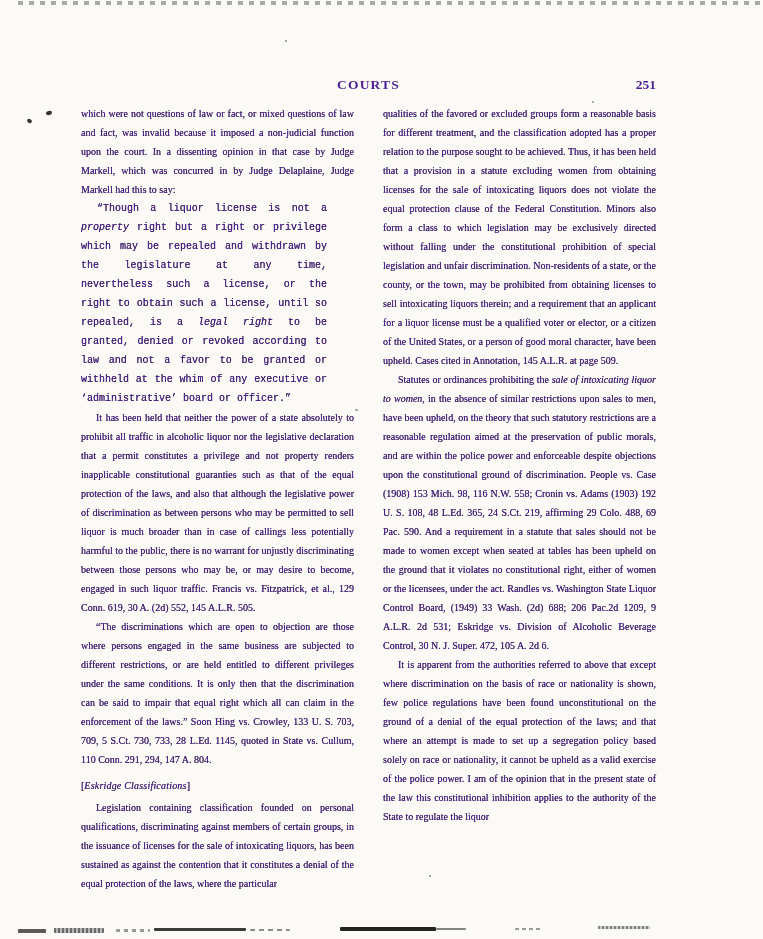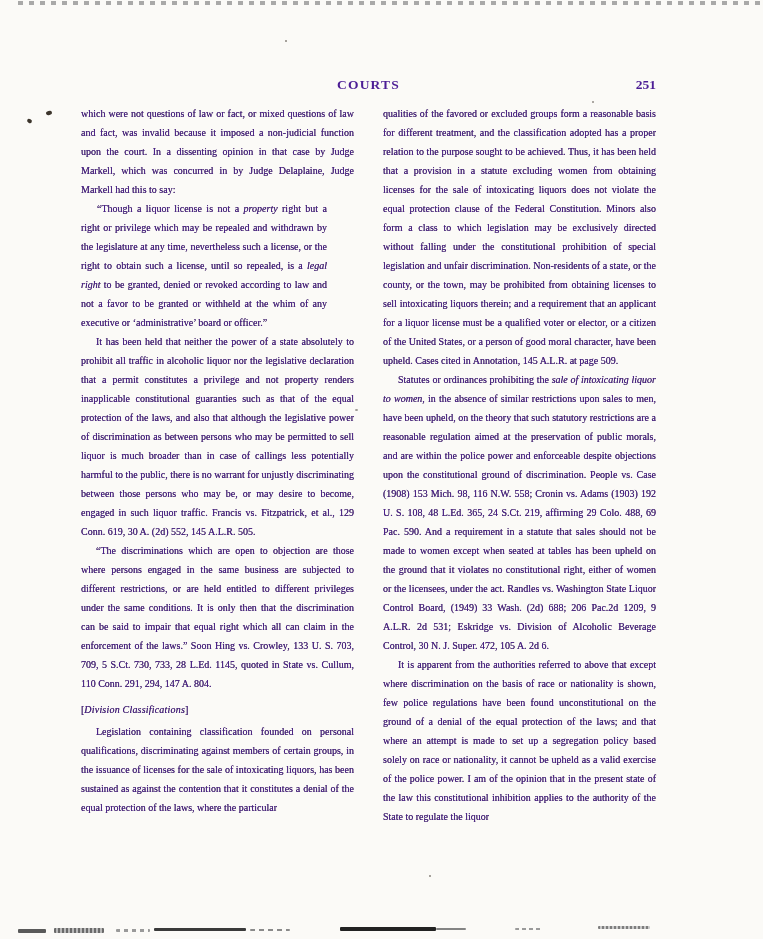--- a/index.html
+++ b/index.html
@@ -33,20 +33,21 @@
   .col p, .col h3, .col .blockquote{
     margin:0;font-size:10px;line-height:19px;
     text-align:justify;font-weight:normal;
     text-shadow:0 0 .45px rgba(22,19,14,.85);
   }
   .para.indent{text-indent:15px;}
   .blockquote{
     margin:3px 0 5px 11px;
     width:246px;
     text-indent:16px;
+    font-family:Liberation Mono, monospace;
   }
   h3.section-heading{
     margin:7px 0 3px 0;text-align:left;
   }
   h3.section-heading i{letter-spacing:.2px;}
   
   .smudge{position:absolute;border-radius:1px;}
   .sm1{left:0;top:929px;width:28px;height:4px;background:#5a5a5a;}
   .sm2{left:36px;top:928px;width:50px;height:5px;
        background:repeating-linear-gradient(90deg,#6a6a6a 0 2px,#b9b9b9 2px 4px);}
@@ -80,21 +81,21 @@
     <span class="running-title">COURTS</span>
     <span class="page-number">251</span>
   </div>
 
   <div class="columns">
     <div class="col" id="col-left">
         <p class="para"><span>which were not questions of law or fact, or mixed questions of law and fact, was invalid because it imposed a non-judicial function upon the court. In a dissenting opinion in that case by Judge Markell, which was concurred in by Judge Delaplaine, Judge Markell had this to say:</span></p>
         <div class="blockquote"><span>“Though a liquor license is not a </span><i>property</i><span> right but a right or privilege which may be repealed and withdrawn by the legislature at any time, nevertheless such a license, or the right to obtain such a license, until so repealed, is a </span><i>legal right</i><span> to be granted, denied or revoked according to law and not a favor to be granted or withheld at the whim of any executive or ‘administrative’ board or officer.”</span></div>
         <p class="para indent"><span>It has been held that neither the power of a state absolutely to prohibit all traffic in alcoholic liquor nor the legislative declaration that a permit constitutes a privilege and not property renders inapplicable constitutional guaranties such as that of the equal protection of the laws, and also that although the legislative power of discrimination as between persons who may be permitted to sell liquor is much broader than in case of callings less potentially harmful to the public, there is no warrant for unjustly discriminating between those persons who may be, or may desire to become, engaged in such liquor traffic. Francis vs. Fitzpatrick, et al., 129 Conn. 619, 30 A. (2d) 552, 145 A.L.R. 505.</span></p>
         <p class="para indent"><span>“The discriminations which are open to objection are those where persons engaged in the same business are subjected to different restrictions, or are held entitled to different privileges under the same conditions. It is only then that the discrimination can be said to impair that equal right which all can claim in the enforcement of the laws.” Soon Hing vs. Crowley, 133 U. S. 703, 709, 5 S.Ct. 730, 733, 28 L.Ed. 1145, quoted in State vs. Cullum, 110 Conn. 291, 294, 147 A. 804.</span></p>
-        <h3 class="section-heading"><span>[</span><i>Division Classifications</i><span>]</span></h3>
+        <h3 class="section-heading"><span>[</span><i>Eskridge Classifications</i><span>]</span></h3>
         <p class="para indent"><span>Legislation containing classification founded on personal qualifications, discriminating against members of certain groups, in the issuance of licenses for the sale of intoxicating liquors, has been sustained as against the contention that it constitutes a denial of the equal protection of the laws, where the particular</span></p>
       </div>
     <div class="col" id="col-right">
         <p class="para"><span>qualities of the favored or excluded groups form a reasonable basis for different treatment, and the classification adopted has a proper relation to the purpose sought to be achieved. Thus, it has been held that a provision in a statute excluding women from obtaining licenses for the sale of intoxicating liquors does not violate the equal protection clause of the Federal Constitution. Minors also form a class to which legislation may be exclusively directed without falling under the constitutional prohibition of special legislation and unfair discrimination. Non-residents of a state, or the county, or the town, may be prohibited from obtaining licenses to sell intoxicating liquors therein; and a requirement that an applicant for a liquor license must be a qualified voter or elector, or a citizen of the United States, or a person of good moral character, have been upheld. Cases cited in Annotation, 145 A.L.R. at page 509.</span></p>
         <p class="para indent"><span>Statutes or ordinances prohibiting the </span><i>sale of intoxicating liquor to women</i><span>, in the absence of similar restrictions upon sales to men, have been upheld, on the theory that such statutory restrictions are a reasonable regulation aimed at the preservation of public morals, and are within the police power and enforceable despite objections upon the constitutional ground of discrimination. People vs. Case (1908) 153 Mich. 98, 116 N.W. 558; Cronin vs. Adams (1903) 192 U. S. 108, 48 L.Ed. 365, 24 S.Ct. 219, affirming 29 Colo. 488, 69 Pac. 590. And a requirement in a statute that sales should not be made to women except when seated at tables has been upheld on the ground that it violates no constitutional right, either of women or the licensees, under the act. Randles vs. Washington State Liquor Control Board, (1949) 33 Wash. (2d) 688; 206 Pac.2d 1209, 9 A.L.R. 2d 531; Eskridge vs. Division of Alcoholic Beverage Control, 30 N. J. Super. 472, 105 A. 2d 6.</span></p>
         <p class="para indent"><span>It is apparent from the authorities referred to above that except where discrimination on the basis of race or nationality is shown, few police regulations have been found unconstitutional on the ground of a denial of the equal protection of the laws; and that where an attempt is made to set up a segregation policy based solely on race or nationality, it cannot be upheld as a valid exercise of the police power. I am of the opinion that in the present state of the law this constitutional inhibition applies to the authority of the State to regulate the liquor</span></p>
       </div>
   </div>
 
   <div class="speck sp1"></div>

